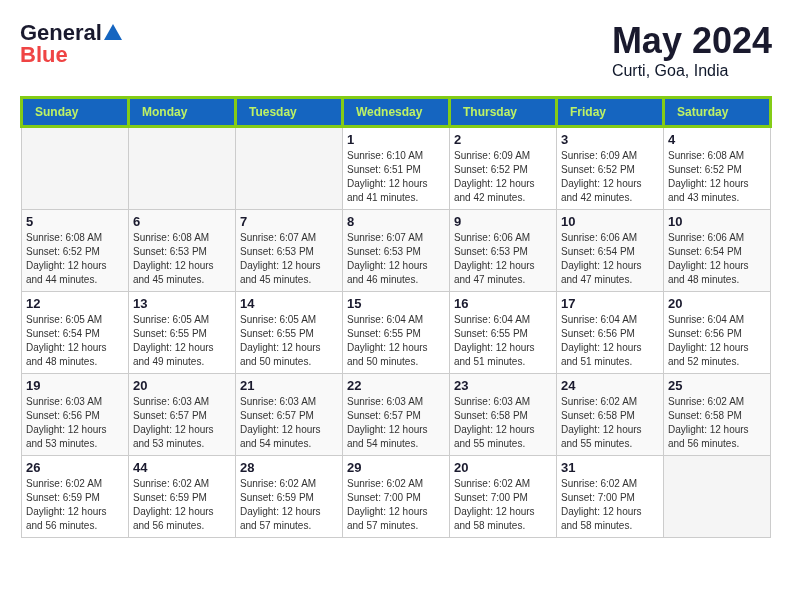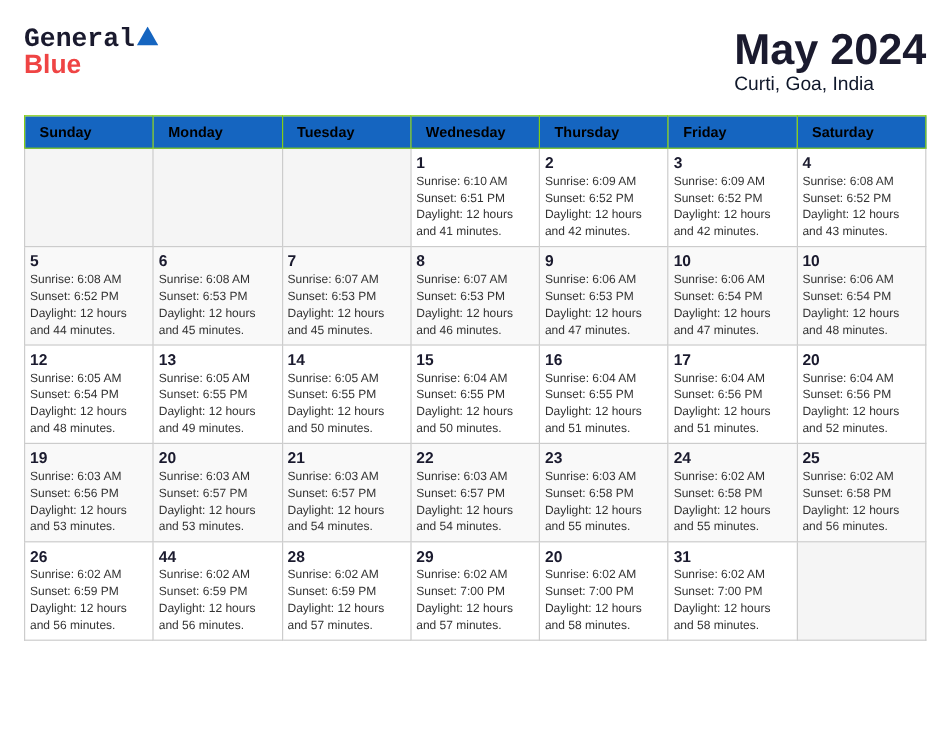--- a/index.html
+++ b/index.html
@@ -17,47 +17,46 @@
       margin-bottom: 16px;
     }
     .logo {
       display: flex;
       flex-direction: column;
       align-items: flex-start;
     }
     .logo-wrapper {
       display: flex;
       align-items: center;
-      font-family: Liberation Mono, monospace;
     }
     .title-block {
     }
     .title-block h1 {
       font-size: 36px;
       font-weight: bold;
       color: #1a1a2e;
     }
     .title-block h2 {
       font-size: 16px;
       font-weight: normal;
       color: #0f172a;
     }
     .calendar {
       width: 100%;
       border-collapse: collapse;
       font-size: 11px;
     }
     .calendar thead th {
       background: #1565c0;
-      color: #000000;
+      color: #bef264;
       padding: 6px 12px;
       text-align: left;
       font-size: 12px;
       font-weight: bold;
-      border: 1px solid #84cc16;
+      border: 3px solid #84cc16;
     }
     .calendar tbody td {
       border: 1px solid #ccc;
       vertical-align: top;
       padding: 4px;
       width: 107px;
       min-height: 80px;
       background: #fff;
     }
     .calendar tbody tr:nth-child(even) td {

